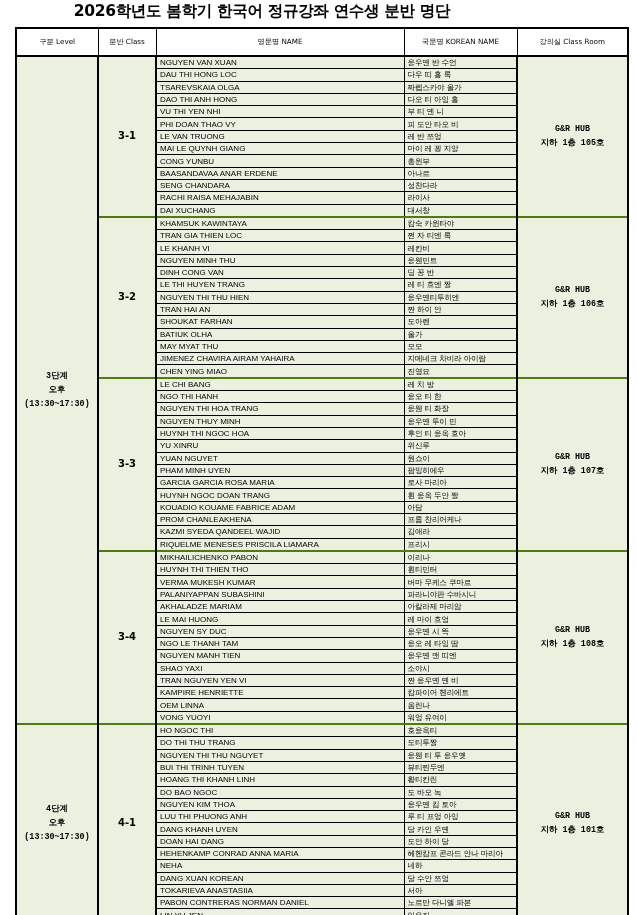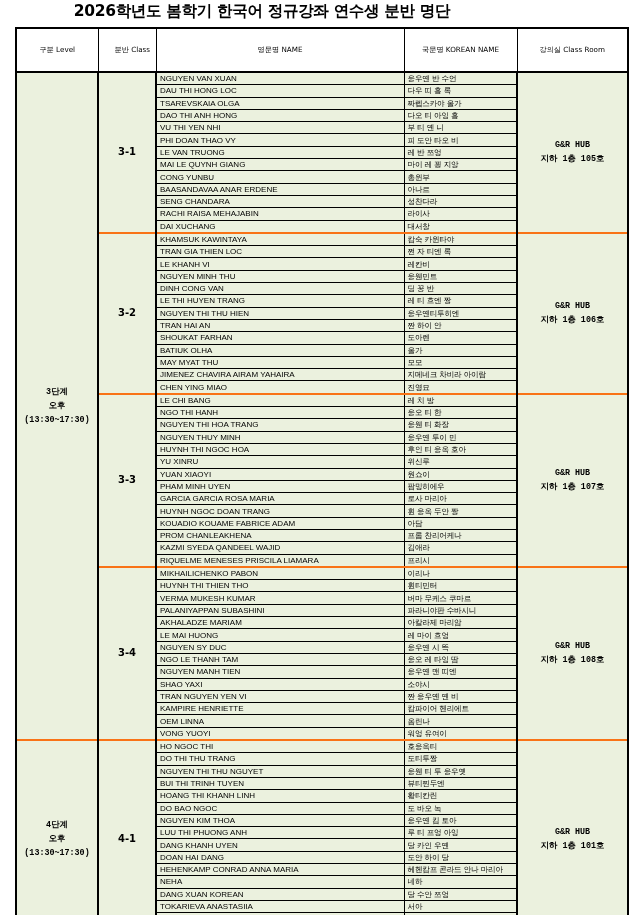--- a/index.html
+++ b/index.html
@@ -4,26 +4,26 @@
 <style>
   html, body { margin: 0; padding: 0; background: #ffffff; }
   body { width: 637px; height: 915px; overflow: hidden; font-family: "Liberation Sans", "DejaVu Sans", sans-serif; color: #000; }
   .title { position: absolute; left: 0; top: 1px; width: 524px; text-align: center; font-family: "DejaVu Sans", sans-serif; font-weight: bold; font-size: 15.5px; letter-spacing: -0.3px; }
   table.roster { position: absolute; left: 15px; top: 27px; border-collapse: collapse; table-layout: fixed; width: 612px; border: 2px solid #000; }
   table.roster col.c-level { width: 82px; }
   table.roster col.c-class { width: 58px; }
   table.roster col.c-name { width: 248px; }
   table.roster col.c-kor { width: 113px; }
   table.roster col.c-room { width: 111px; }
-  table.roster th { font-family: "DejaVu Sans", sans-serif; font-size: 7.2px; font-weight: normal; height: 10px; padding: 16px; border: 1px solid #000; border-bottom: 2px solid #000; background: #ffffff; text-align: center; white-space: nowrap; overflow: hidden; }
+  table.roster th { font-family: "DejaVu Sans", sans-serif; font-size: 7.2px; font-weight: normal; height: 10px; padding: 8px; border: 1px solid #000; border-bottom: 2px solid #000; background: #ffffff; text-align: center; white-space: nowrap; overflow: hidden; }
   table.roster td { font-size: 8px; height: 11.3px; padding: 0 0 0 3px; border: 1px solid #000; white-space: nowrap; overflow: hidden; line-height: 11px; background: #EBF1DE; }
   table.roster td.kor { font-family: "DejaVu Sans", sans-serif; font-size: 7.6px; letter-spacing: -0.2px; }
   table.roster td.level, table.roster td.cls, table.roster td.room { text-align: center; vertical-align: middle; font-weight: bold; font-family: "DejaVu Sans", sans-serif; font-size: 8.4px; line-height: 14px; padding: 0; border-left: 2px solid #000; border-right: 2px solid #000; }
   table.roster td.cls { font-size: 10px; }
-  table.roster tr.group-start td { border-top: 2px solid #f97316; margin-left: 20px; }
+  table.roster tr.group-start td { border-top: 2px solid #4d7c0f; margin-left: 20px; }
   .level-line { display: block; font-family: Liberation Mono, monospace; }
 </style>
 </head>
 <body>
 
 <div class="title">2026학년도 봄학기 한국어 정규강좌 연수생 분반 명단</div>
 
 <table class="roster">
   <colgroup>
     <col class="c-level">
@@ -184,21 +184,21 @@
       </tr>
       <tr>
         <td>HUYNH THI NGOC HOA</td>
         <td class="kor">후인 티 응옥 호아</td>
       </tr>
       <tr>
         <td>YU XINRU</td>
         <td class="kor">위신루</td>
       </tr>
       <tr>
-        <td>YUAN XIAOYI</td>
+        <td>YUAN NGUYET</td>
         <td class="kor">원쇼이</td>
       </tr>
       <tr>
         <td>PHAM MINH UYEN</td>
         <td class="kor">팜밍히에우</td>
       </tr>
       <tr>
         <td>GARCIA GARCIA ROSA MARIA</td>
         <td class="kor">로사 마리아</td>
       </tr>

